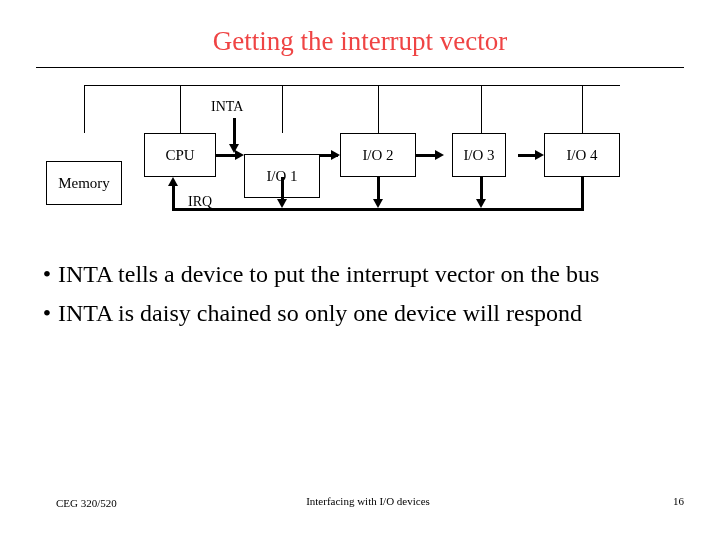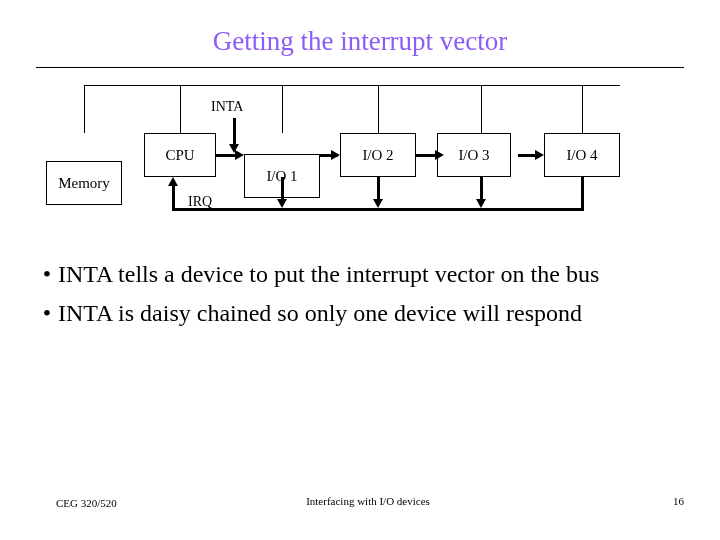--- a/index.html
+++ b/index.html
@@ -19,21 +19,21 @@
 
   
   #title {
     position: absolute;
     left: 36px;
     top: 24px;
     width: 648px;
     text-align: center;
     font-size: 27px;
     line-height: 34px;
-    color: #8b5cf6;
+    color: #ef4444;
     white-space: nowrap;
   }
   #title-rule {
     position: absolute;
     left: 36px;
     top: 67px;
     width: 648px;
     height: 1px;
     background: #000000;
   }
@@ -194,21 +194,21 @@
     </div>
     <div class="node" style="left:144px; width:72px;">
       <span>CPU</span>
     </div>
     <div class="node" style="left:244px; width:76px;margin-top:21px;">
       <span>I/O 1</span>
     </div>
     <div class="node" style="left:340px; width:76px;">
       <span>I/O 2</span>
     </div>
-    <div class="node" style="left:437px; width:74px;font-family:Liberation Serif, serif;">
+    <div class="node" style="left:452px; width:54px;font-family:Liberation Serif, serif;">
       <span>I/O 3</span>
     </div>
     <div class="node" style="left:544px; width:76px;">
       <span>I/O 4</span>
     </div>
 
     <div class="h-thick" style="left:216px; top:154px; width:20px;"></div>
     <div class="arrow-right" style="left:235px; top:150px;"></div>
 
     <div class="h-thick" style="left:320px; top:154px; width:18px;"></div>

